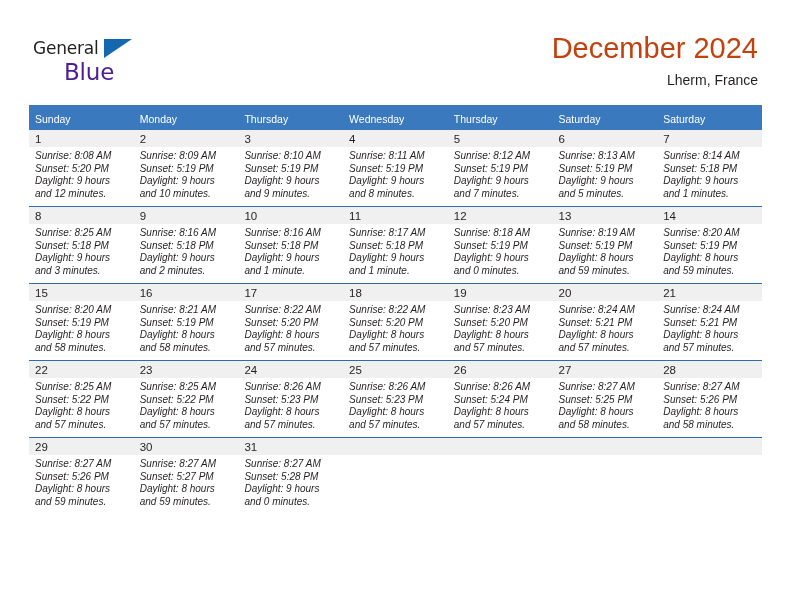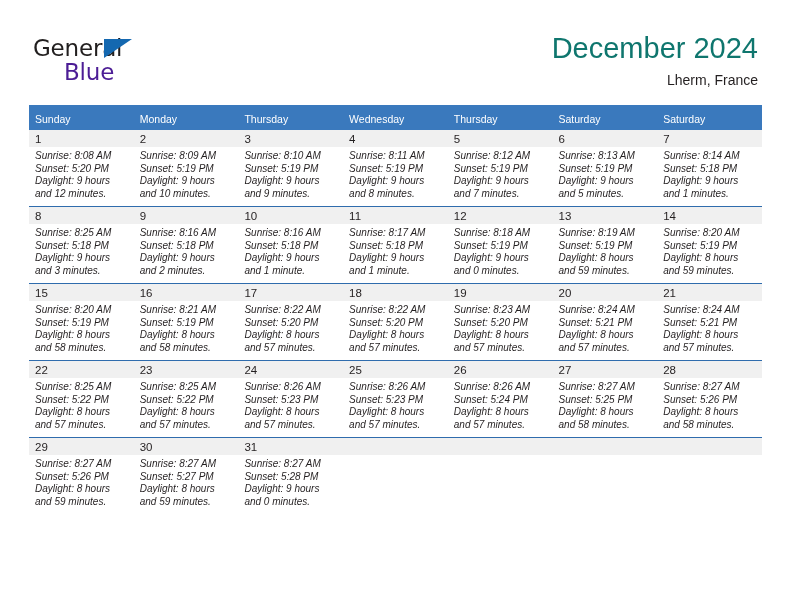--- a/index.html
+++ b/index.html
@@ -35,21 +35,21 @@
     position: absolute;
     left: 33px;
     top: 36px;
     width: 150px;
     height: 50px;
   }
   .logo-general {
     position: absolute;
     left: 0;
     top: 0;
-    font-size: 23px;
+    font-size: 17px;
     letter-spacing: -0.2px;
     color: #221f1f;
     font-family: "DejaVu Sans", sans-serif;
     line-height: 24px;
   }
   .logo-triangle {
     position: absolute;
     left: 71px;
     top: 3px;
     width: 0;
@@ -69,21 +69,21 @@
   }
 
   .title-block {
     position: absolute;
     right: 34px;
     top: 31px;
     text-align: right;
   }
   .month-title {
     font-size: 29px;
-    color: #0f766e;
+    color: #c2410c;
     line-height: 34px;
     white-space: nowrap;
   }
   .location {
     font-size: 14px;
     color: #231f20;
     line-height: 20px;
     margin-top: 5px;
     white-space: nowrap;
   }

